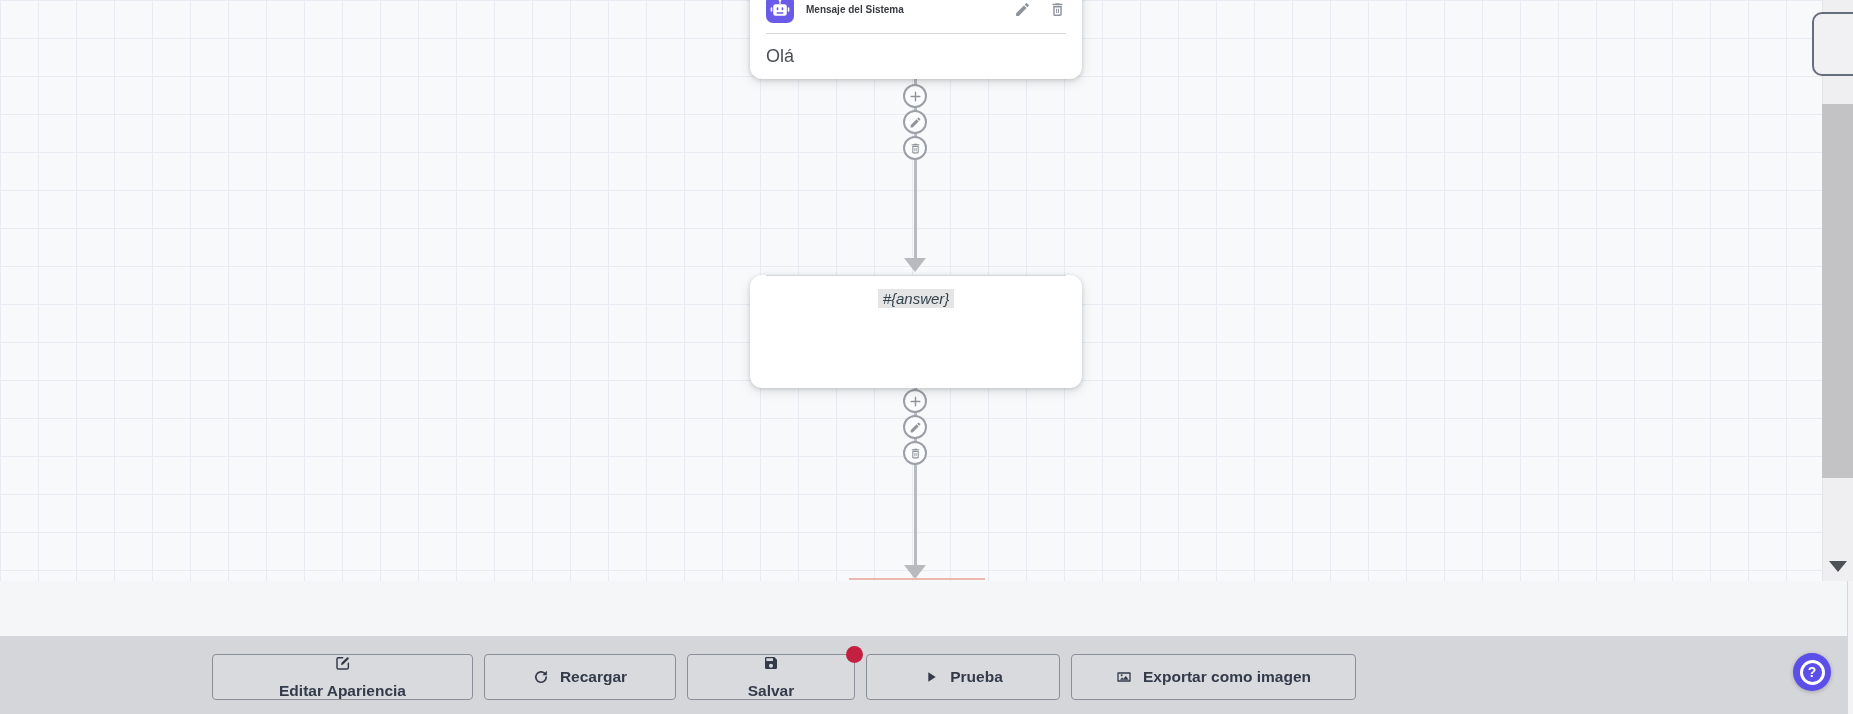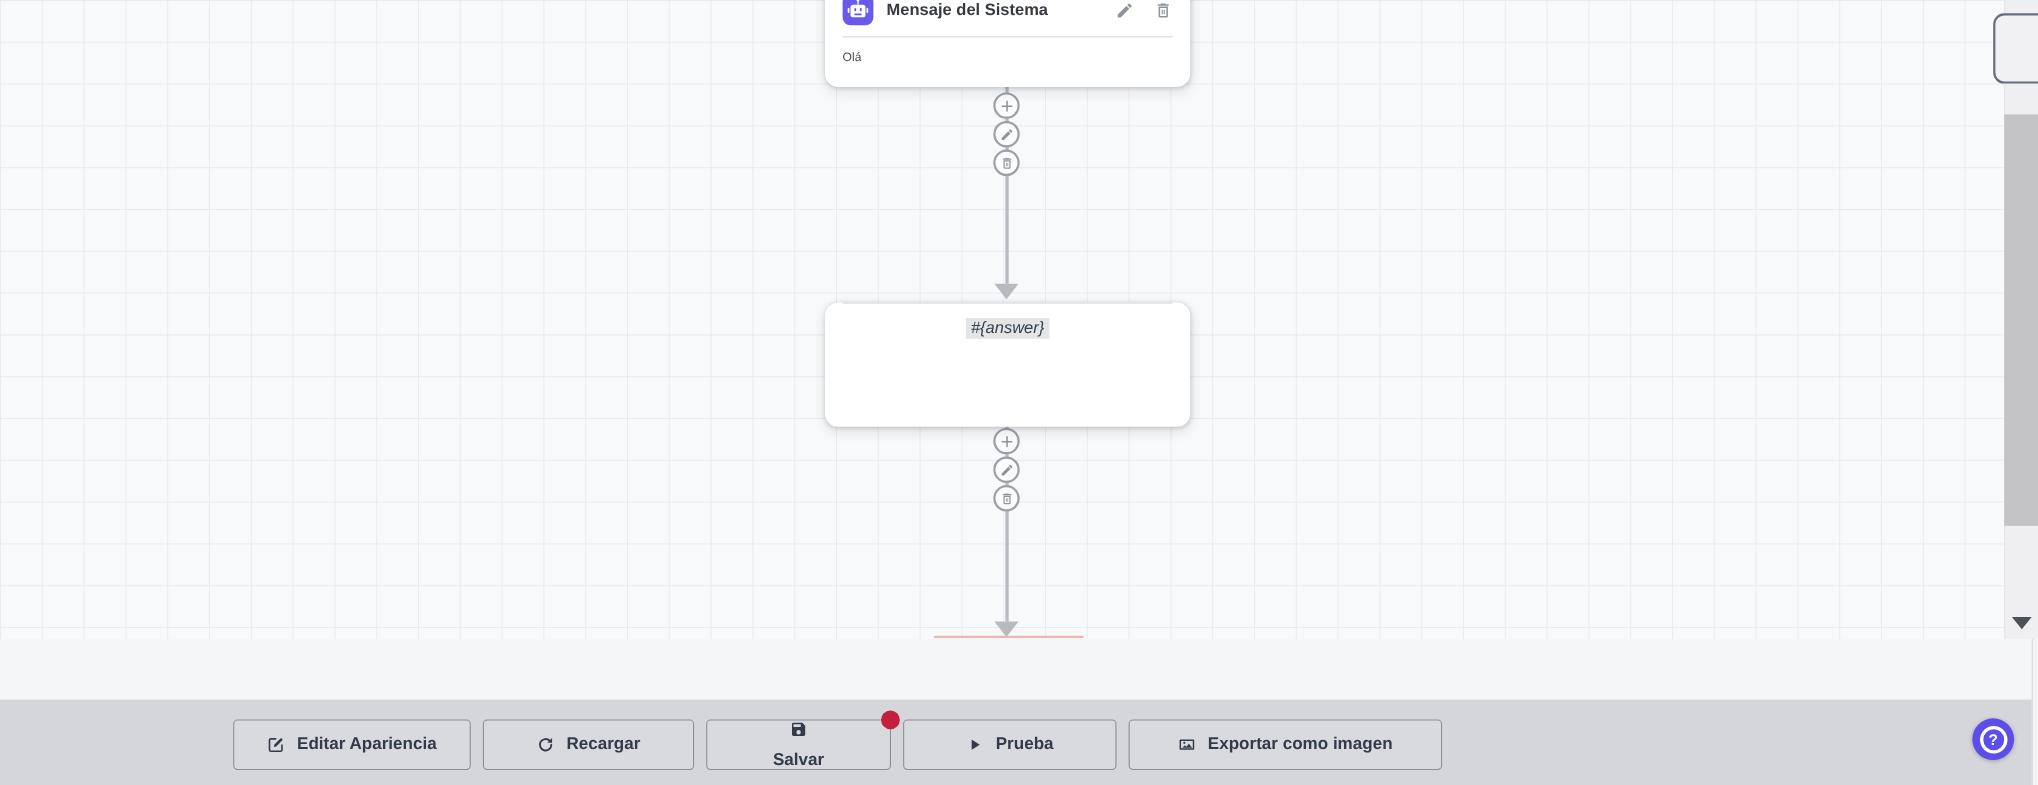--- a/index.html
+++ b/index.html
@@ -37,25 +37,25 @@
   .node-2 { top: 275px; height: 113px; }
   .node-header {
     display: flex; align-items: center; gap: 12px;
     padding: 16px 16px 10px 16px;
   }
   .node-icon {
     width: 28px; height: 28px; border-radius: 7px; flex: 0 0 28px;
     display: flex; align-items: center; justify-content: center;
   }
   .node-icon svg { width: 22px; height: 22px; }
-  .node-title { flex: 1; font-size: 15px; font-weight: bold; color: #36393f; }
+  .node-title { flex: 1; font-size: 10px; font-weight: bold; color: #36393f; }
   .node-action { background: none; border: none; cursor: pointer; color: #8d939b; padding: 0; margin-left: 6px; display: flex; }
   .node-action svg { width: 17px; height: 17px; fill: currentColor; }
   .node-divider { height: 1px; background: #d6d8db; margin: 0 16px; }
-  .node-body-left { padding: 12px 16px 18px 16px; font-size: 11px; color: #4b4f55; }
+  .node-body-left { padding: 12px 16px 18px 16px; font-size: 18px; color: #4b4f55; }
   .node-body-center { padding: 14px 16px 22px 16px; font-size: 15px; text-align: center; }
   .var-highlight {
     font-style: italic; color: #33424d; background: #e5e5e5; padding: 1px 5px;
   }
   
   .edge-line { position: absolute; width: 3px; background: #b7babf; left: 914px; z-index: 1; }
   .edge-arrow {
     position: absolute; left: 904px; width: 0; height: 0; z-index: 1;
     border-left: 11px solid transparent; border-right: 11px solid transparent;
     border-top: 14px solid #b7babf;
@@ -100,21 +100,21 @@
   }
   .tb-btn {
     height: 46px; border: 1px solid #8a9099; border-radius: 4px;
     background: #d9dadd; color: #333b4b;
     font-family: "Liberation Sans", sans-serif;
     font-size: 15.5px; font-weight: bold; cursor: pointer;
     display: flex; align-items: center; justify-content: center; gap: 11px;
     position: relative;
   }
   .tb-btn svg { width: 16px; height: 16px; flex: 0 0 auto; }
-  .tb-btn.w1 { width: 216px; }
+  .tb-btn.w1 { width: 261px; flex-direction: column; }
   .tb-btn.w2 { width: 192px; }
   .tb-btn.w3 { width: 168px; flex-direction: column; }
   .tb-btn.w4 { width: 194px; }
   .tb-btn.w5 { width: 215px; }
   .tb-btn.w6 { width: 285px; }
   .tb-btn.primary {
     background: #574af0; border-color: #574af0; color: #ffffff;
   }
   .badge-dot {
     position: absolute; top: -9px; right: -9px; width: 17px; height: 17px;

